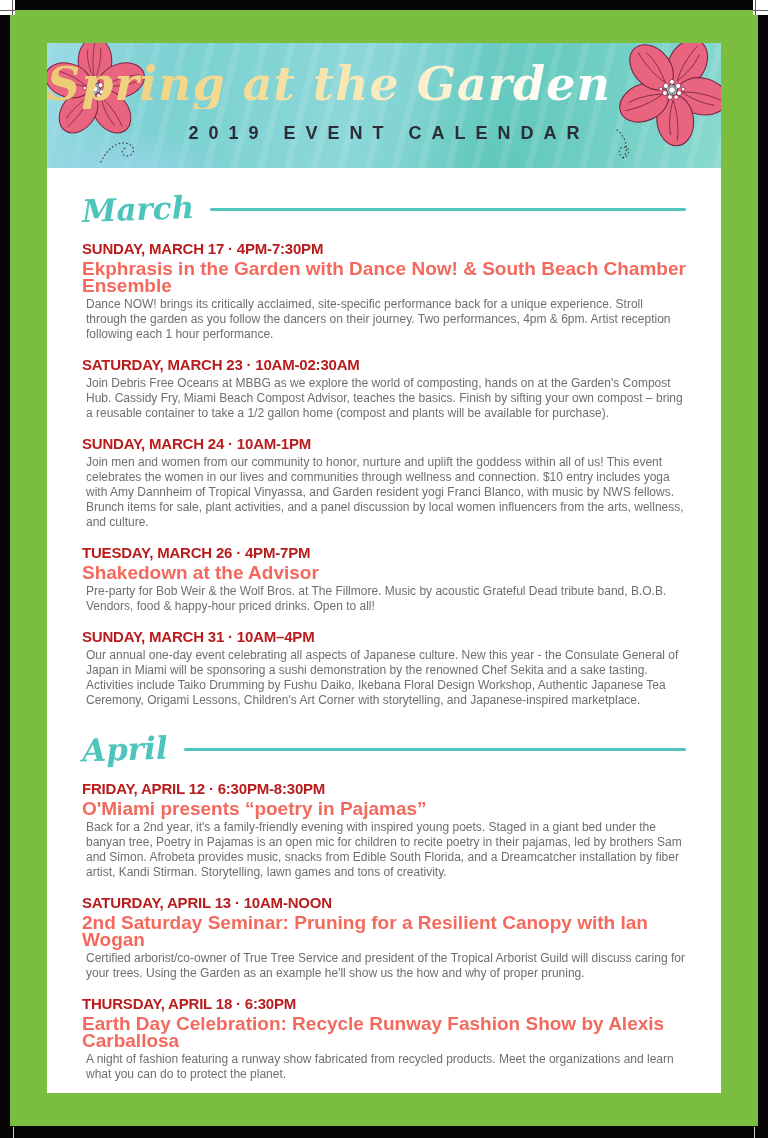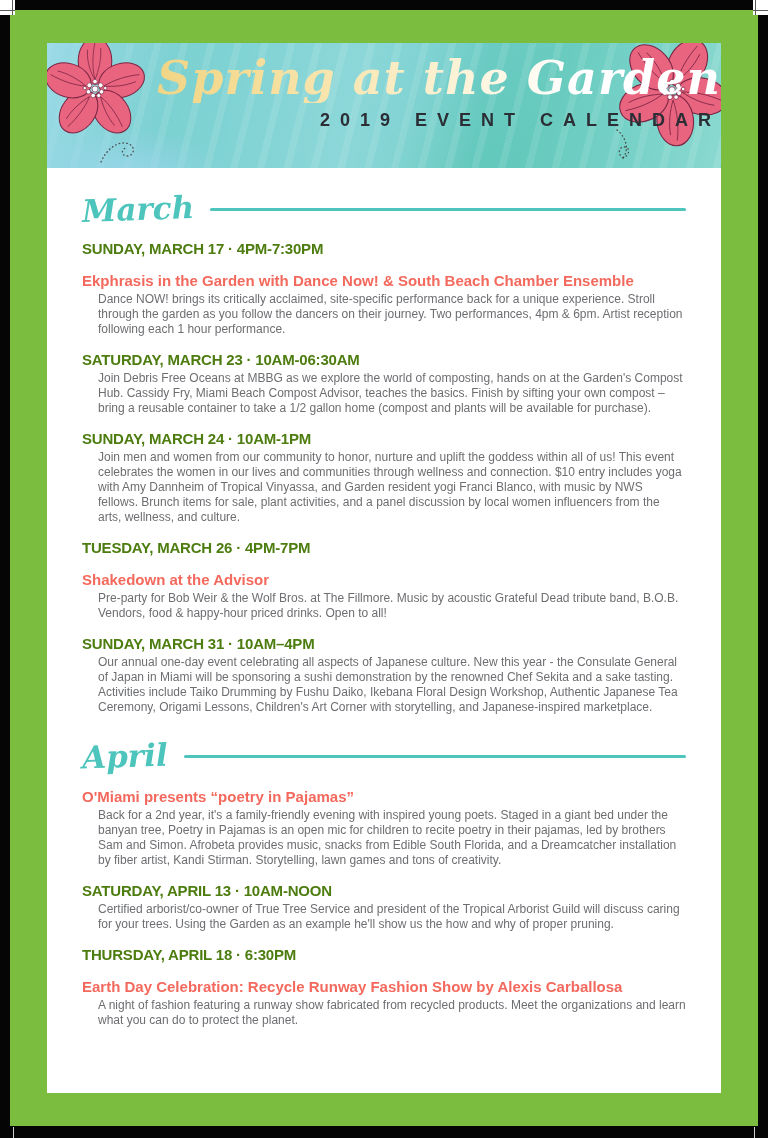--- a/index.html
+++ b/index.html
@@ -25,49 +25,49 @@
   .banner{
     position:relative;height:125px;overflow:hidden;
     background:
       radial-gradient(140px 70px at 12% 108%, rgba(158,214,238,.85) 0%, rgba(158,214,238,0) 70%),
       linear-gradient(104deg, rgba(163,221,236,.85) 0%, rgba(163,221,236,0) 20%),
       repeating-linear-gradient(104deg, rgba(255,255,255,.10) 0 7px, rgba(255,255,255,0) 7px 26px),
       linear-gradient(116deg, rgba(138,214,226,.55) 52%, rgba(138,214,226,0) 72%),
       linear-gradient(100deg, #55c0ae 0%, #74cfc2 28%, #8fd8cd 45%, #5cc6b6 64%, #74d0c6 84%, #8ad9d0 100%);
   }
   .script-title{
-    position:relative;z-index:3;text-align:right;margin-top:10px;
+    position:relative;z-index:3;text-align:left;margin-top:16px;
     font-family:"DejaVu Serif",serif;font-style:italic;font-weight:bold;
     font-size:46px;line-height:50px;letter-spacing:1px;
     background:linear-gradient(92deg,#eccb72 0%,#f5dd97 30%,#fbeec9 55%,#ffffff 78%);
     -webkit-background-clip:text;background-clip:text;color:transparent;
     text-shadow:none;
   }
   .subtitle{
-    position:relative;z-index:3;text-align:right;margin-top:7px;padding-left:10px;
+    position:relative;z-index:3;text-align:center;margin-top:14px;padding-left:10px;
     font-weight:bold;font-size:18px;letter-spacing:10px;color:#2b2e35;
   }
   .flower{position:absolute;z-index:2;}
   .flower.left{left:-8px;top:-10px;width:112px;height:112px;}
   .flower.right{right:-12px;top:-14px;width:122px;height:122px;}
   .swirl{position:absolute;z-index:2;}
   .swirl.left{left:52px;bottom:2px;width:40px;height:30px;}
   .swirl.right{right:72px;bottom:6px;width:36px;height:34px;}
   
   .content{padding:0 35px;}
   .section-head{display:flex;align-items:center;gap:16px;margin-top:24px;margin-bottom:2px;}
   .section-script{
     font-family:"DejaVu Serif",serif;font-style:italic;font-weight:bold;
     font-size:31px;line-height:34px;color:#4ec5bc;transform:rotate(-2deg);
   }
   .rule{flex:1;height:3px;background:#4ec5bc;border-radius:2px;}
   .event{margin-top:14px;}
-  .event-date{font-size:15px;line-height:17px;font-weight:bold;color:#4d7c0f;letter-spacing:-0.2px;}
-  .event-title{font-size:15px;line-height:17px;font-weight:bold;color:#f4695d;margin-top:15px;}
-  .event-desc{font-size:12px;line-height:15px;color:#6d6e71;margin:3px 0 0 16px;}
+  .event-date{font-size:15px;line-height:17px;font-weight:bold;color:#b91c1c;letter-spacing:-0.2px;}
+  .event-title{font-size:19px;line-height:17px;font-weight:bold;color:#f4695d;margin-top:3px;}
+  .event-desc{font-size:12px;line-height:15px;color:#6d6e71;margin:3px 0 0 4px;}
 </style>
 </head>
 <body>
 
 <div class="canvas">
   <div class="corner tl"></div>
   <div class="corner tr"></div>
   <div class="tick bl"></div>
   <div class="tick br"></div>
 
@@ -151,21 +151,21 @@
           <span class="rule"></span>
         </div>
 
         <article class="event">
           <div class="event-date">SUNDAY, MARCH 17 · 4PM-7:30PM</div>
           <div class="event-title">Ekphrasis in the Garden with Dance Now! &amp; South Beach Chamber Ensemble</div>
           <p class="event-desc">Dance NOW! brings its critically acclaimed, site-specific performance back for a unique experience. Stroll through the garden as you follow the dancers on their journey. Two performances, 4pm &amp; 6pm.  Artist reception following each 1 hour performance.</p>
         </article>
 
         <article class="event">
-          <div class="event-date">SATURDAY, MARCH 23 · 10AM-06:30AM</div>
+          <div class="event-date">SATURDAY, MARCH 23 · 10AM-02:30AM</div>
           <p class="event-desc">Join Debris Free Oceans at MBBG as we explore the world of composting, hands on at the Garden's Compost Hub. Cassidy Fry, Miami Beach Compost Advisor, teaches the basics. Finish by sifting your own compost – bring a reusable container to take a 1/2 gallon home (compost and plants will be available for purchase).</p>
         </article>
 
         <article class="event">
           <div class="event-date">SUNDAY, MARCH 24 · 10AM-1PM</div>
           <p class="event-desc">Join men and women from our community to honor, nurture and uplift the goddess within all of us! This event celebrates the women in our lives and communities through wellness and connection. $10 entry includes yoga with Amy Dannheim of Tropical Vinyassa, and Garden resident yogi Franci Blanco, with music by NWS fellows. Brunch items for sale, plant activities, and a panel discussion by local women influencers from the arts, wellness, and culture.</p>
         </article>
 
         <article class="event">
           <div class="event-date">TUESDAY, MARCH 26 · 4PM-7PM</div>
@@ -177,26 +177,28 @@
           <div class="event-date">SUNDAY, MARCH 31 · 10AM–4PM</div>
           <p class="event-desc">Our annual one-day event celebrating all aspects of Japanese culture. New this year - the Consulate General of Japan in Miami will be sponsoring a sushi demonstration by the renowned Chef Sekita and a sake tasting. Activities include Taiko Drumming by Fushu Daiko, Ikebana Floral Design Workshop, Authentic Japanese Tea Ceremony, Origami Lessons, Children's Art Corner with storytelling, and Japanese-inspired marketplace.</p>
         </article>
 
         <div class="section-head">
           <span class="section-script">April</span>
           <span class="rule"></span>
         </div>
 
         <article class="event">
+          <div class="event-date">FRIDAY, APRIL 12 · 6:30PM-8:30PM</div>
           <div class="event-title">O'Miami presents “poetry in Pajamas”</div>
           <p class="event-desc">Back for a 2nd year, it's a family-friendly evening with inspired young poets. Staged in a giant bed under the banyan tree, Poetry in Pajamas is an open mic for children to recite poetry in their pajamas, led by brothers Sam and Simon. Afrobeta provides music, snacks from Edible South Florida, and a Dreamcatcher installation by fiber artist, Kandi Stirman. Storytelling, lawn games and tons of creativity.</p>
         </article>
 
         <article class="event">
           <div class="event-date">SATURDAY, APRIL 13 · 10AM-NOON</div>
+          <div class="event-title">2nd Saturday Seminar: Pruning for a Resilient Canopy with Ian Wogan</div>
           <p class="event-desc">Certified arborist/co-owner of True Tree Service and president of the Tropical Arborist Guild will discuss caring for your trees. Using the Garden as an example he'll show us the how and why of proper pruning.</p>
         </article>
 
         <article class="event">
           <div class="event-date">THURSDAY, APRIL 18 · 6:30PM</div>
           <div class="event-title">Earth Day Celebration: Recycle Runway Fashion Show by Alexis Carballosa</div>
           <p class="event-desc">A night of fashion featuring a runway show fabricated from recycled products. Meet the organizations and learn what you can do to protect the planet.</p>
         </article>
 
       </main>

